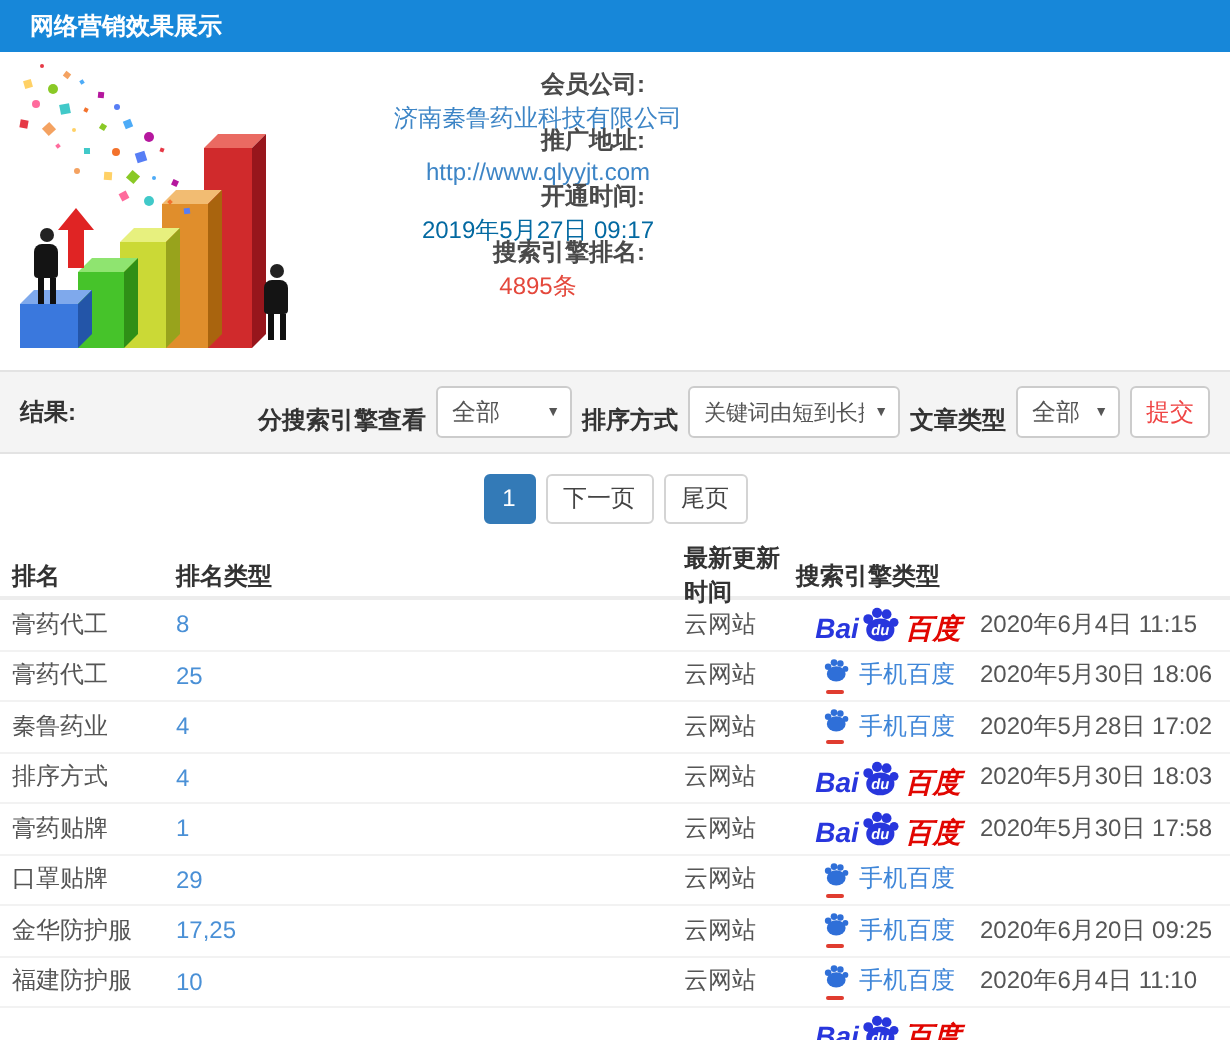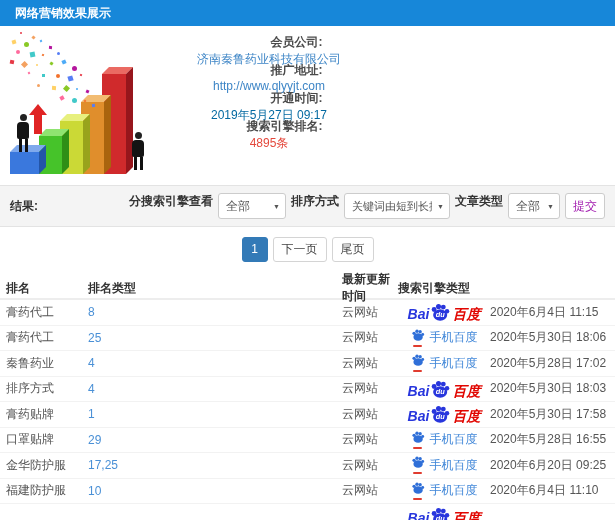--- a/index.html
+++ b/index.html
@@ -36,29 +36,29 @@
   .info-label { min-width:116px; text-align:right; font-weight:bold; color:#4a4a4a; }
   .info-value { margin-left:9px; }
   .v-link { color:#3d85c6; cursor:pointer; }
   .v-plain { color:#0369a1; }
   .v-red { color:#e4483c; }
 
   
   .filter-bar { height:42px; background:#f4f4f4; border-top:1px solid #e3e3e3;
                 border-bottom:1px solid #e3e3e3; display:flex; align-items:center; padding:0 10px; }
   .results-label { font-weight:bold; color:#333; }
-  .filter-controls { margin-left:auto; display:flex; align-items:flex-start; gap:5px; }
+  .filter-controls { margin-left:auto; display:flex; align-items:flex-end; gap:5px; }
   .filter-label { font-weight:bold; color:#333; white-space:nowrap; }
   .select { background:#fff; border:1px solid #ccc; border-radius:3px; height:26px;
             display:flex; align-items:center; padding:0 5px 0 7px; color:#555; white-space:nowrap; cursor:pointer; }
   .select .sel-value { overflow:hidden; }
   .select .caret { margin-left:auto; font-size:7px; color:#555; padding-left:5px; }
   .sel-0 { width:68px; } .sel-1 { width:106px; font-size:11px; } .sel-2 { width:52px; }
   .submit-btn { background:#fff; border:1px solid #ccc; border-radius:3px; height:26px;
-                padding:0 7px; color:#a21caf; font-size:12px; cursor:pointer; white-space:nowrap; }
+                padding:0 7px; color:#ef4444; font-size:12px; cursor:pointer; white-space:nowrap; }
 
   
   .pagination { height:44px; display:flex; justify-content:center; align-items:center; gap:5px; background:#fff; }
   .page-btn { min-width:26px; height:25px; padding:0 8px; background:#fff; border:1px solid #d4d4d4;
               border-radius:3px; color:#444; display:flex; align-items:center; justify-content:center; cursor:pointer; }
   .page-btn.active { background:#337ab7; border-color:#337ab7; color:#fff; }
 
   
   .tbl-header, .tbl-row { display:grid; grid-template-columns:82px 254px 56px 92px 1fr;
                           align-items:center; padding-left:6px; }
@@ -339,21 +339,20 @@
                       <circle cx="16" cy="5" r="3"></circle>
                       <circle cx="20.6" cy="10" r="2.7"></circle>
                       <ellipse cx="12.2" cy="14.6" rx="8.6" ry="7"></ellipse>
                     </g>
                   </svg></span>
                 <span class="mb-underline"></span>
               </span>
               <span class="mb-text">手机百度</span>
             </span>
           </span>
-          <span class="cell-date">2020年5月28日 16:55</span>
         </div>
         <div class="tbl-row">
           <span class="cell-kw">金华防护服</span>
           <span class="cell-rank">17,25</span>
           <span class="cell-rtype">云网站</span>
           <span class="cell-engine">
             <span class="mb-logo">
               <span class="mb-icon">
                 <span><svg width="14" height="12" viewBox="0 0 24 22">
                     <g fill="#2f6fd8">

